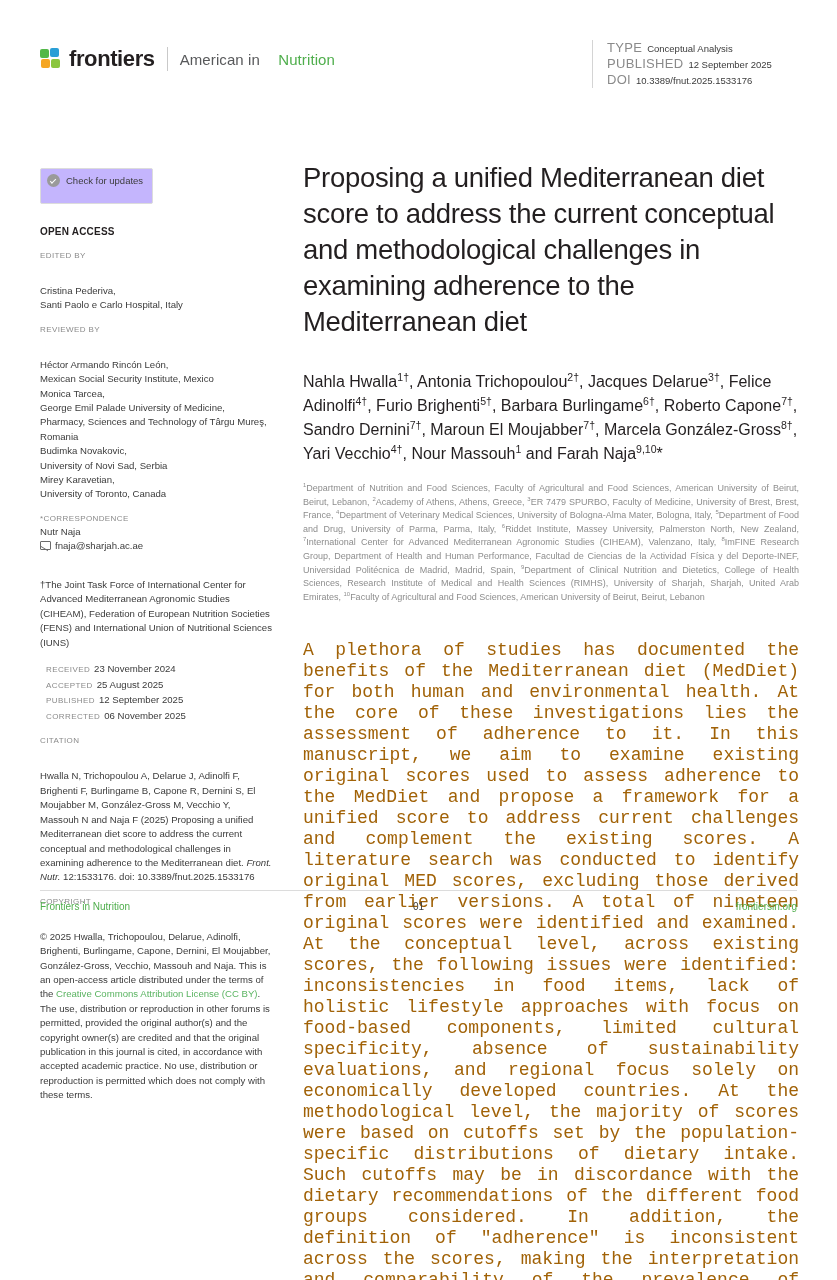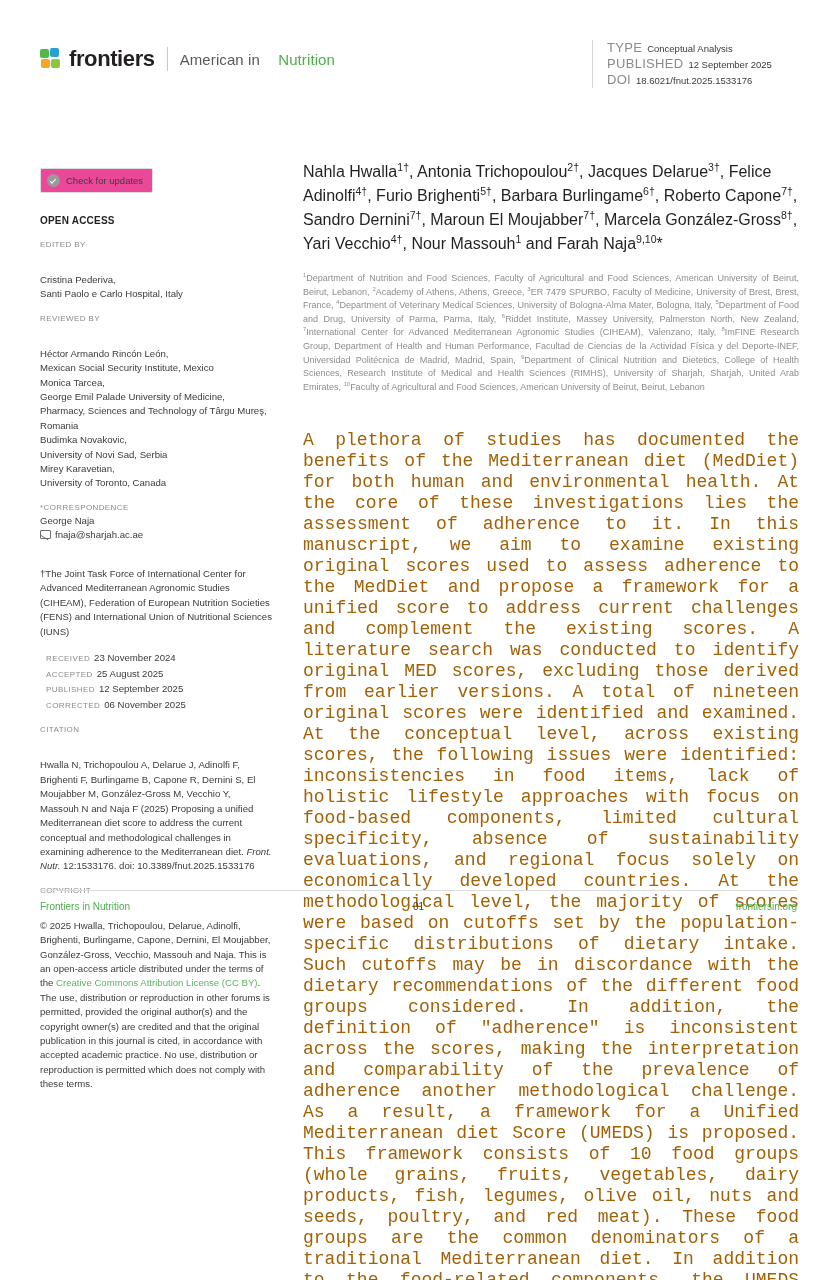--- a/index.html
+++ b/index.html
@@ -98,24 +98,24 @@
   
   .left-col {
     position: absolute;
     left: 40px;
     top: 168px;
     width: 232px;
   }
   .check-updates {
     display: inline-flex;
     align-items: center;
-    background: #ec4899;
+    background: #c4b5fd;
     border: 1px solid #dcdcdc;
     border-radius: 2px;
-    padding: 5px 9px 5px 6px;
+    padding: 5px 9px 16px 6px;
     margin-bottom: 22px;
   }
   .check-icon {
     width: 13px;
     height: 13px;
     border-radius: 50%;
     background: #9a9a9a;
     position: relative;
     margin-right: 6px;
     flex: none;
@@ -279,21 +279,21 @@
     </div>
 
     <div class="meta-block">
       <div class="meta-row">
         <span class="meta-key">TYPE</span><span>Conceptual Analysis</span>
       </div>
       <div class="meta-row">
         <span class="meta-key">PUBLISHED</span><span>12 September 2025</span>
       </div>
       <div class="meta-row">
-        <span class="meta-key">DOI</span><span>18.6021/fnut.2025.1533176</span>
+        <span class="meta-key">DOI</span><span>10.3389/fnut.2025.1533176</span>
       </div>
     </div>
   </div>
 
   <div class="left-col">
 
     <div class="check-updates">
       <span class="check-icon"></span>
       <span class="check-label">Check for updates</span>
     </div>
@@ -313,21 +313,21 @@
 Monica Tarcea,
 George Emil Palade University of Medicine, Pharmacy, Sciences and Technology of Târgu Mureş, Romania
 Budimka Novakovic,
 University of Novi Sad, Serbia
 Mirey Karavetian,
 University of Toronto, Canada</div>
     </div>
 
     <div class="lc-block">
       <div class="lc-key">*CORRESPONDENCE</div>
-      <div class="lc-line">George Naja</div>
+      <div class="lc-line">Nutr Naja</div>
       <div class="lc-line">
         <span class="mail-glyph"></span><span>fnaja@sharjah.ac.ae</span>
       </div>
     </div>
 
     <div class="lc-block">
       <div class="lc-text">†The Joint Task Force of International Center for Advanced Mediterranean Agronomic Studies (CIHEAM), Federation of European Nutrition Societies (FENS) and International Union of Nutritional Sciences (IUNS)</div>
     </div>
 
     <div class="lc-block">
@@ -343,20 +343,21 @@
     </div>
 
     <div class="lc-block">
       <div class="lc-key">COPYRIGHT</div>
       <div class="lc-text"><span>© 2025  Hwalla, Trichopoulou, Delarue, Adinolfi, Brighenti, Burlingame, Capone, Dernini, El Moujabber, González-Gross, Vecchio, Massouh and Naja. This is an open-access article distributed under the terms of the </span><span class="green-link">Creative Commons Attribution License (CC BY)</span><span>. The use, distribution or reproduction in other forums is permitted, provided the original author(s) and the copyright owner(s) are credited and that the original publication in this journal is cited, in accordance with accepted academic practice. No use, distribution or reproduction is permitted which does not comply with these terms.</span></div>
     </div>
 
   </div>
 
   <div class="right-col">
+    <h1 class="title">Proposing a unified Mediterranean diet score to address the current conceptual and methodological challenges in examining adherence to the Mediterranean diet</h1>
     <div class="authors">Nahla Hwalla<sup>1†</sup>, Antonia Trichopoulou<sup>2†</sup>, Jacques Delarue<sup>3†</sup>, Felice Adinolfi<sup>4†</sup>, Furio Brighenti<sup>5†</sup>, Barbara Burlingame<sup>6†</sup>, Roberto Capone<sup>7†</sup>, Sandro Dernini<sup>7†</sup>, Maroun El Moujabber<sup>7†</sup>, Marcela González-Gross<sup>8†</sup>, Yari Vecchio<sup>4†</sup>, Nour Massouh<sup>1</sup> and Farah Naja<sup>9,10</sup>*</div>
     <div class="affil"><sup>1</sup>Department of Nutrition and Food Sciences, Faculty of Agricultural and Food Sciences, American University of Beirut, Beirut, Lebanon, <sup>2</sup>Academy of Athens, Athens, Greece, <sup>3</sup>ER 7479 SPURBO, Faculty of Medicine, University of Brest, Brest, France, <sup>4</sup>Department of Veterinary Medical Sciences, University of Bologna-Alma Mater, Bologna, Italy, <sup>5</sup>Department of Food and Drug, University of Parma, Parma, Italy, <sup>6</sup>Riddet Institute, Massey University, Palmerston North, New Zealand, <sup>7</sup>International Center for Advanced Mediterranean Agronomic Studies (CIHEAM), Valenzano, Italy, <sup>8</sup>ImFINE Research Group, Department of Health and Human Performance, Facultad de Ciencias de la Actividad Física y del Deporte-INEF, Universidad Politécnica de Madrid, Madrid, Spain, <sup>9</sup>Department of Clinical Nutrition and Dietetics, College of Health Sciences, Research Institute of Medical and Health Sciences (RIMHS), University of Sharjah, Sharjah, United Arab Emirates, <sup>10</sup>Faculty of Agricultural and Food Sciences, American University of Beirut, Beirut, Lebanon</div>
     <div class="abstract">A plethora of studies has documented the benefits of the Mediterranean diet (MedDiet) for both human and environmental health. At the core of these investigations lies the assessment of adherence to it. In this manuscript, we aim to examine existing original scores used to assess adherence to the MedDiet and propose a framework for a unified score to address current challenges and complement the existing scores. A literature search was conducted to identify original MED scores, excluding those derived from earlier versions. A total of nineteen original scores were identified and examined. At the conceptual level, across existing scores, the following issues were identified: inconsistencies in food items, lack of holistic lifestyle approaches with focus on food-based components, limited cultural specificity, absence of sustainability evaluations, and regional focus solely on economically developed countries. At the methodological level, the majority of scores were based on cutoffs set by the population-specific distributions of dietary intake. Such cutoffs may be in discordance with the dietary recommendations of the different food groups considered. In addition, the definition of "adherence" is inconsistent across the scores, making the interpretation and comparability of the prevalence of adherence another methodological challenge. As a result, a framework for a Unified Mediterranean diet Score (UMEDS) is proposed. This framework consists of 10 food groups (whole grains, fruits, vegetables, dairy products, fish, legumes, olive oil, nuts and seeds, poultry, and red meat). These food groups are the common denominators of a traditional Mediterranean diet. In addition to the food-related components, the UMEDS also addresses physical activity, sleep, conviviality, and culture-specific food consumption (mainly composite</div>
   </div>
 
   <div class="footer">
     <div class="footer-left">Frontiers in Nutrition</div>
     <div class="footer-center">01</div>
     <div class="footer-right">frontiersin.org</div>
   </div>

